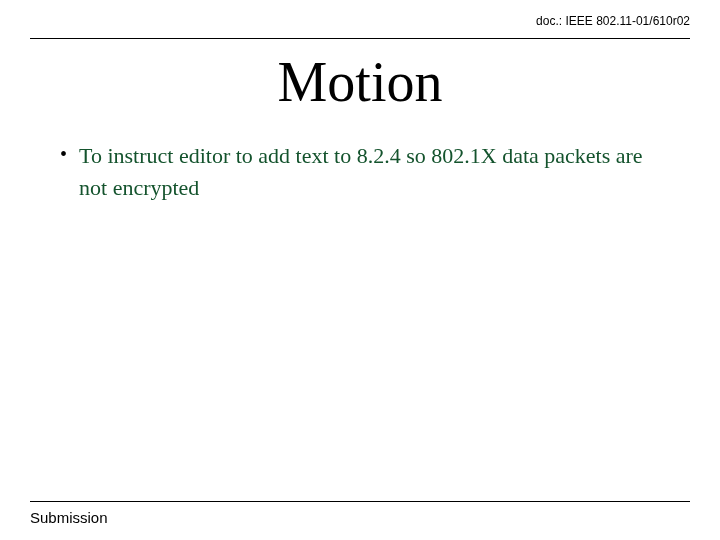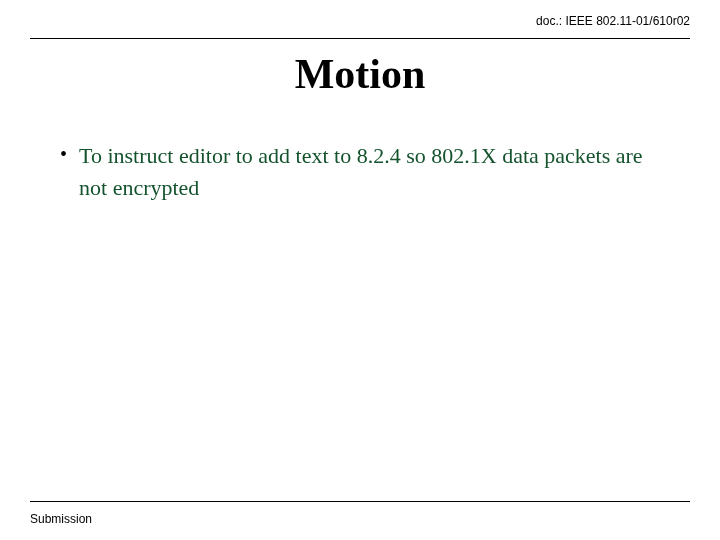--- a/index.html
+++ b/index.html
@@ -42,24 +42,24 @@
       font-family: Arial, sans-serif;
       color: #000000;
     }
 
     .title {
       position: absolute;
       top: 50px;
       left: 0;
       right: 0;
       text-align: center;
-      font-size: 42px;
+      font-size: 56px;
       font-family: 'Times New Roman', Times, serif;
       color: #000000;
-      font-weight: bold;
+      font-weight: normal;
     }
 
     .content-area {
       position: absolute;
       top: 140px;
       left: 60px;
       right: 60px;
     }
 
     .bullet-item {
@@ -88,21 +88,21 @@
       left: 30px;
       right: 30px;
       height: 1px;
       background: #000000;
     }
 
     .submission-label {
       position: absolute;
       bottom: 14px;
       left: 30px;
-      font-size: 12px;
+      font-size: 15px;
       font-family: Arial, sans-serif;
       color: #000000;
     }
   </style>
 </head>
 <body>
 
 <div class="slide-container">
 
   <div class="top-line"></div>

